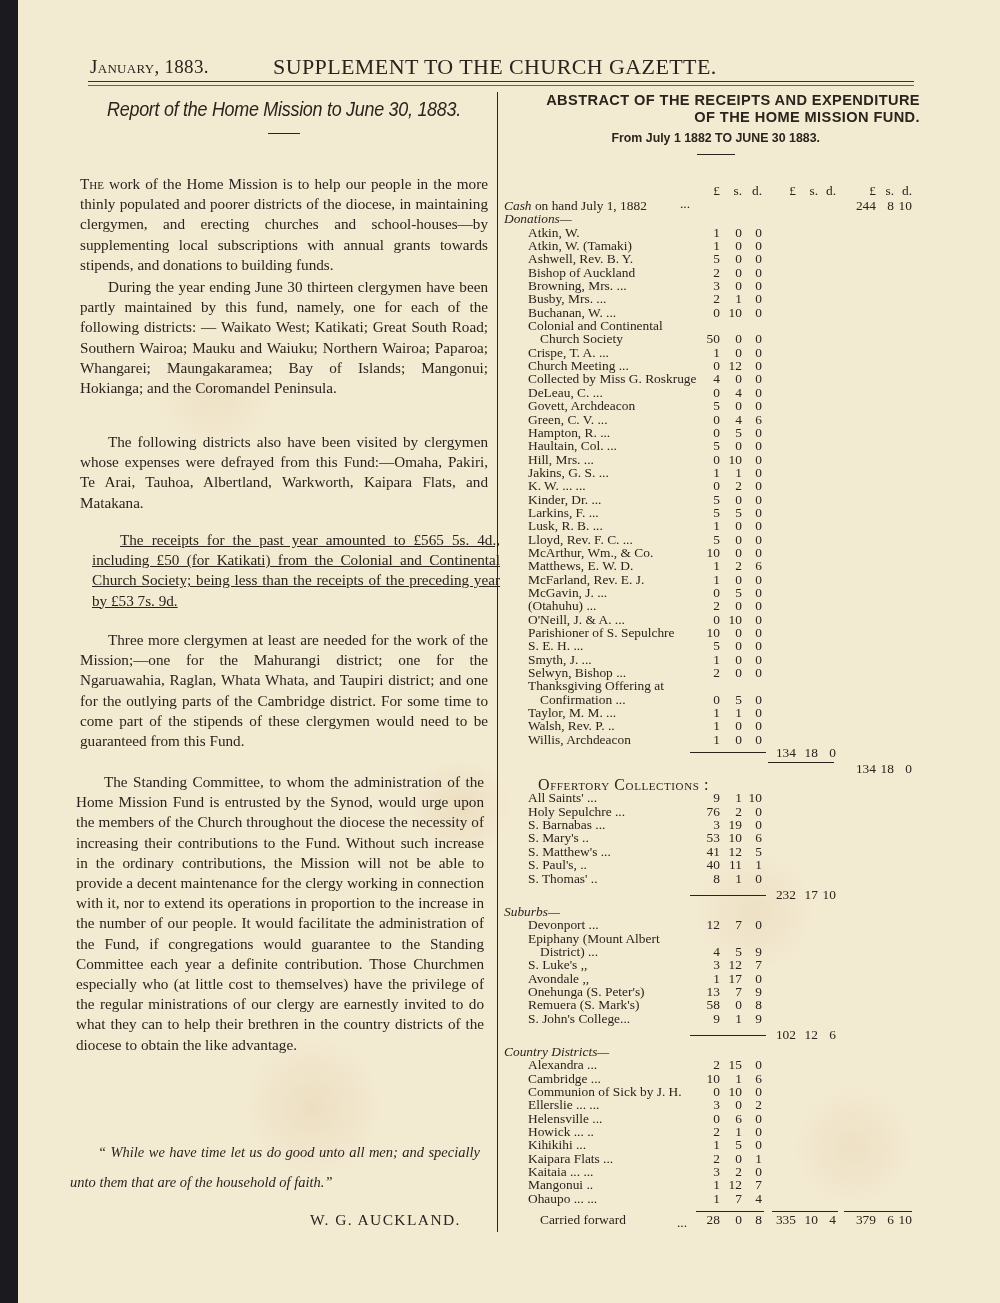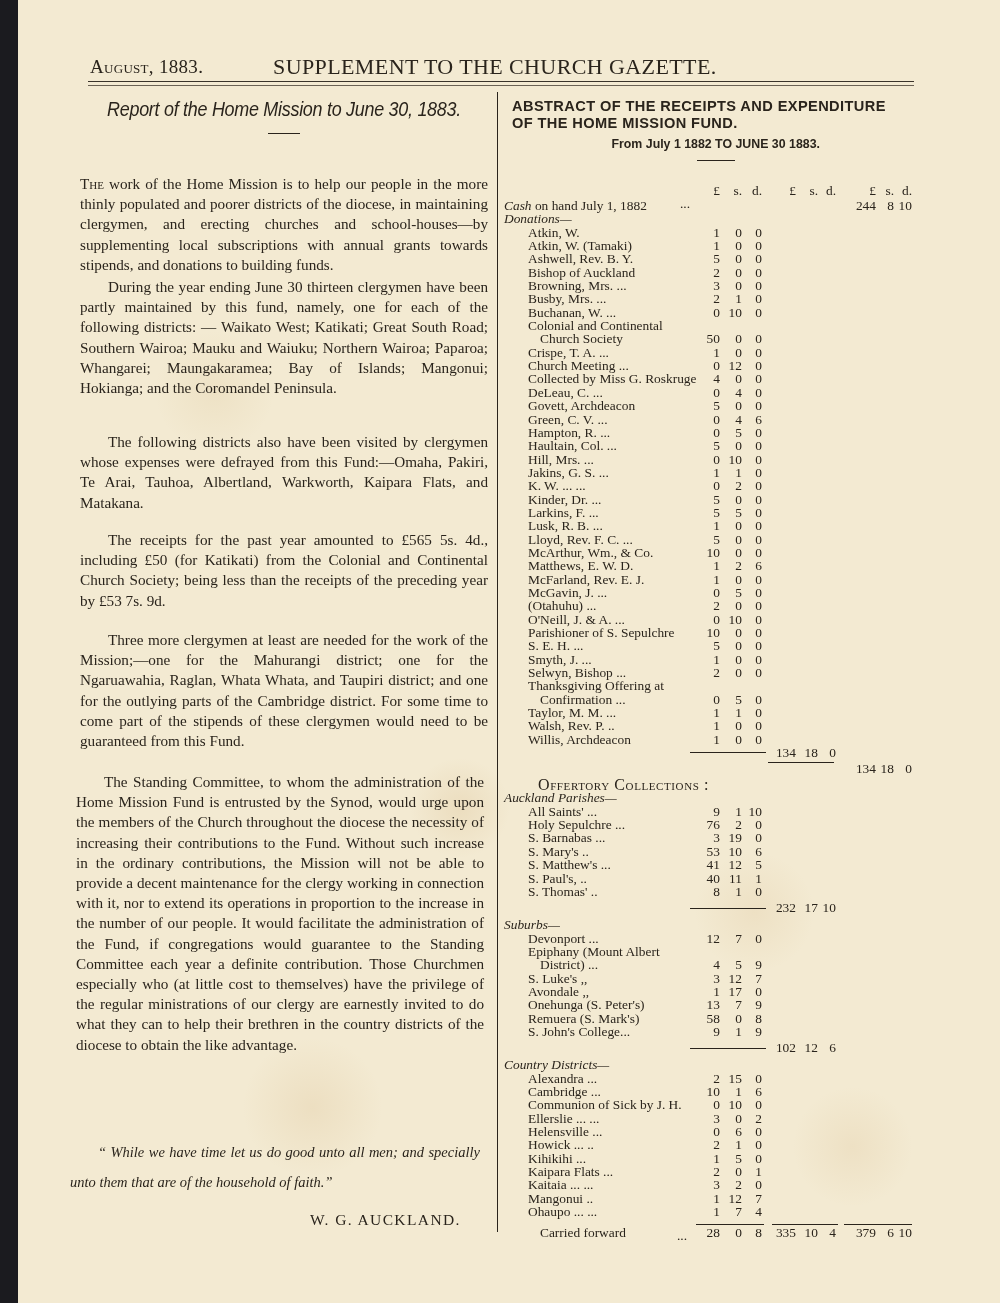--- a/index.html
+++ b/index.html
@@ -38,34 +38,34 @@
   }
   .short-rule { width:32px; margin:12px auto 0; border-top:1.5px solid #2a241c; }
   .para {
     font-size:15.2px; line-height:20.2px; text-align:justify; margin:0; text-indent:0;
   }
   .para.indent { text-indent:28px; }
   .sc { font-variant:small-caps; }
   .p1 { position:absolute; top:82px; left:0; width:408px; }
   .p2 { position:absolute; top:185px; left:0; width:408px; }
   .p3 { position:absolute; top:340px; left:0; width:408px; }
-  .p4 { position:absolute; top:438px; left:0; width:408px; }
+  .p4 { position:absolute; top:438px; left:12px; width:408px;text-decoration:underline; }
   .p5 { position:absolute; top:538px; left:0; width:408px; }
   .p6 { position:absolute; top:680px; left:-4px; width:408px; }
   .quote {
     position:absolute; top:1030px; left:-10px; width:410px;
     font-style:italic; font-size:14.5px; line-height:30px; text-align:justify; text-indent:28px;
   }
   .signature { position:absolute; top:1119px; left:230px; font-size:15.5px; letter-spacing:1.4px; }
 
   
   .right-col { position:absolute; left:500px; top:92px; width:420px; }
   .abstract-title {
     font-family:"Liberation Sans","DejaVu Sans",sans-serif; font-weight:bold; font-size:14.6px;
-    text-align:left; line-height:17px; letter-spacing:0.4px; margin-top:6px; padding-left:12px;
+    text-align:right; line-height:17px; letter-spacing:0.4px; padding-left:12px;
   }
   .abstract-date {
     font-family:"Liberation Sans","DejaVu Sans",sans-serif; font-weight:bold; font-size:13px;
     text-align:center; margin-top:4px; padding-left:12px; transform:scaleX(0.95);
   }
   .small-rule { width:38px; margin:9px auto 0; border-top:1.3px solid #2a241c; position:relative; left:6px; }
   .receipts-head { text-align:center; font-size:15px; letter-spacing:0.5px; margin-top:3px; padding-left:10px; }
 
   .ledger { position:absolute; left:0; top:91px; width:420px; font-size:13.4px; }
   .hdr-row { position:relative; height:16px; }
@@ -82,21 +82,21 @@
   .c3l { left:346px; width:30px; } .c3s { left:378px; width:16px; } .c3d { left:396px; width:16px; }
   .sumrule { position:absolute; border-top:1.2px solid #2a241c; }
 </style>
 </head>
 <body>
 
 <div class="left-edge"></div>
 <div class="page"></div>
 
 <div class="masthead">
-  <span class="mast-date">August, 1883.</span>
+  <span class="mast-date">January, 1883.</span>
   <span class="mast-title">SUPPLEMENT TO THE CHURCH GAZETTE.</span>
 </div>
 <div class="rule-top"></div>
 <div class="rule-top2"></div>
 <div class="col-divider"></div>
 
 <div class="left-col">
   <div class="report-title">Report of the Home Mission to June 30, 1883.</div>
   <div class="short-rule"></div>
 
@@ -384,23 +384,20 @@
       <span class="c c2d">0</span>
     </div>
     <div class="row" style="height:16px">
       <span class="sumrule" style="left:268px;top:0px;width:66px"></span>
       <span class="c c3l">134</span>
       <span class="c c3s">18</span>
       <span class="c c3d">0</span>
     </div>
     <div class="row">
       <span class="lbl head">Offertory Collections :</span>
-    </div>
-    <div class="row">
-      <span class="lbl sec">Auckland Parishes—</span>
     </div>
     <div id="auckland-rows">
         <div class="row">
           <span class="lbl">All Saints'         ...</span>
           <span class="c c1l">9</span>
           <span class="c c1s">1</span>
           <span class="c c1d">10</span>
         </div>
         <div class="row">
           <span class="lbl">Holy Sepulchre   ...</span>

